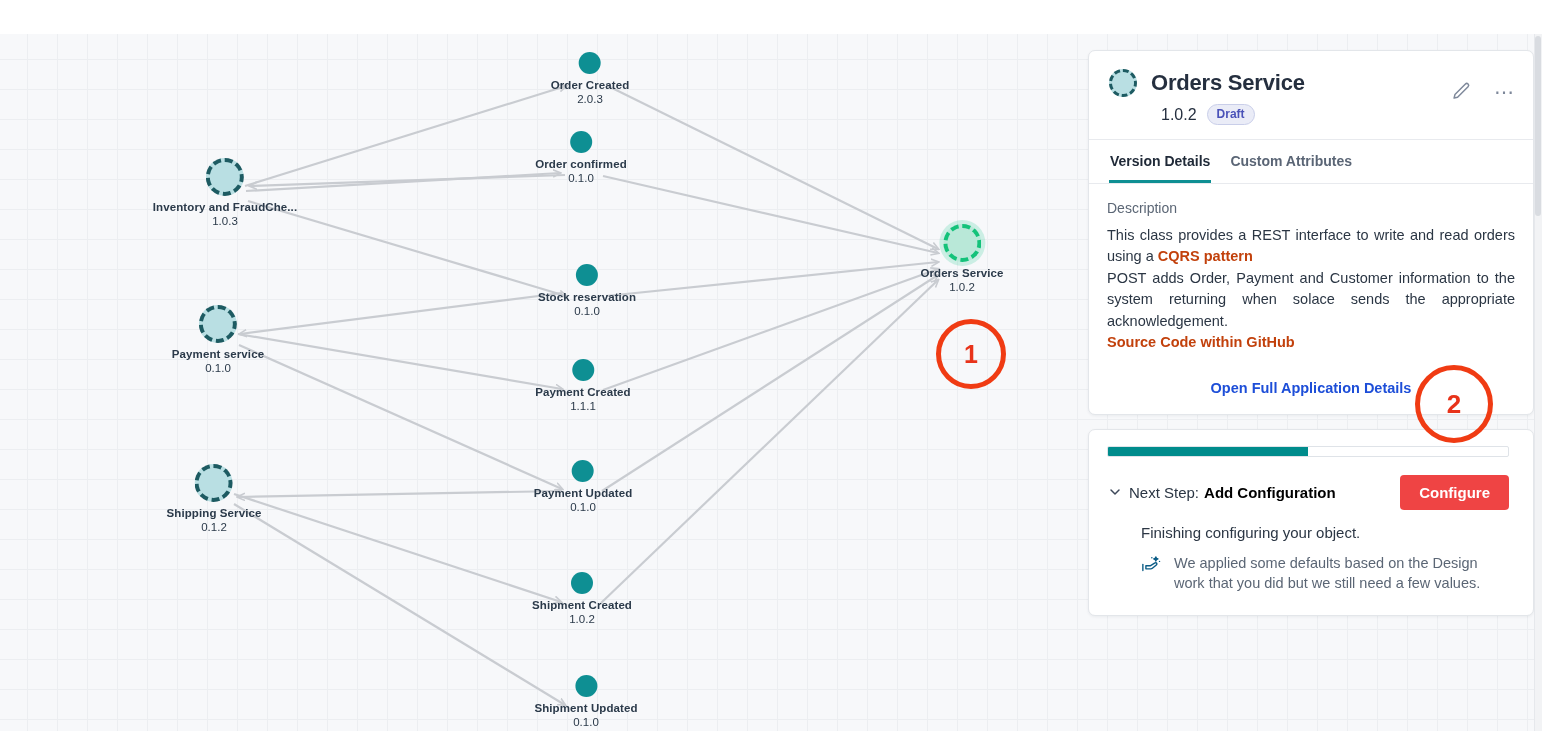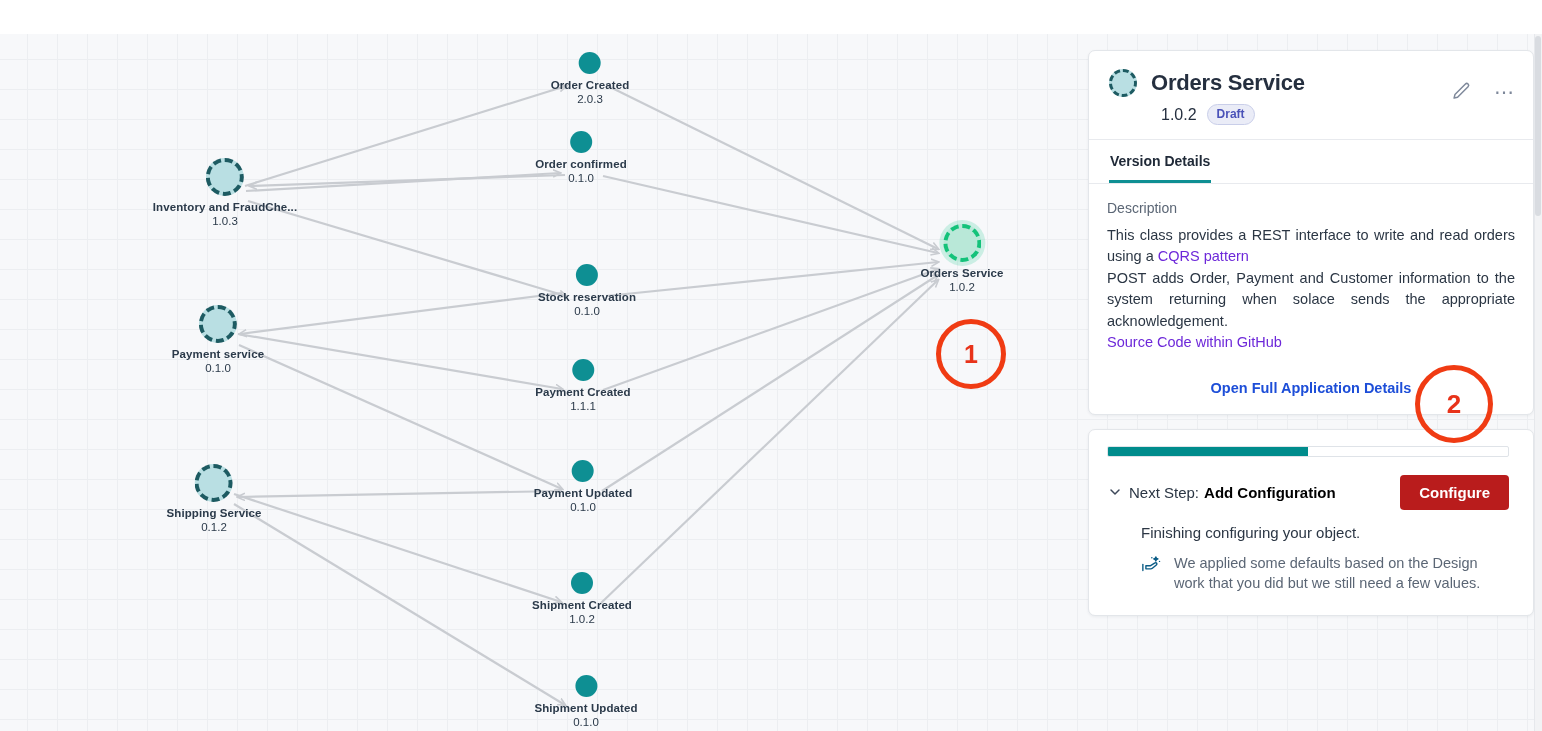--- a/index.html
+++ b/index.html
@@ -196,22 +196,22 @@
     color: #5b6675;
     margin-bottom: 9px;
   }
   .desc {
     font-size: 14.5px;
     color: #2b3644;
     line-height: 1.48;
     text-align: justify;
   }
   .desc .lnk {
-    color: #6d28d9;
-    font-weight: 400;
+    color: #c2410c;
+    font-weight: 700;
     text-decoration: none;
     cursor: pointer;
   }
   .desc-block { margin: 0; }
 
   .open-details {
     margin-top: 26px;
     text-align: center;
     font-size: 14.5px;
     font-weight: 700;
@@ -432,20 +432,21 @@
           <span class="dots">⋯</span>
         </div>
         <div class="head-sub">
           <span class="ver-text">1.0.2</span>
           <span class="badge-draft">Draft</span>
         </div>
       </div>
 
       <div class="tabs">
         <div class="tab active">Version Details</div>
+        <div class="tab">Custom Attributes</div>
       </div>
 
       <div class="panel-body">
         <div class="sec-label">Description</div>
         <div class="desc">
           <p class="desc-block"><span>This class provides a REST interface to write and read orders using a </span><a class="lnk">CQRS pattern</a></p>
           <p class="desc-block">POST adds Order, Payment and Customer information to the system returning when solace sends the appropriate acknowledgement.</p>
           <p class="desc-block"><a class="lnk">Source Code within GitHub</a></p>
         </div>
         <a class="open-details">Open Full Application Details</a>
@@ -459,21 +460,21 @@
         </div>
 
         <div class="ns-row">
           <span class="chevron">
             <svg width="16" height="16" viewBox="0 0 24 24" fill="none" stroke="#3d4859" stroke-width="2.2" stroke-linecap="round" stroke-linejoin="round">
               <path d="M6 9l6 6 6-6"></path>
             </svg>
           </span>
           <span class="ns-next">Next Step:</span>
           <b style="font-size:15px;margin-left:5px;">Add Configuration</b>
-          <button class="btn-configure" style="background: #b91c1c;">Configure</button>
+          <button class="btn-configure" style="background: #ef4444;">Configure</button>
         </div>
 
         <div class="ns-sub">Finishing configuring your object.</div>
 
         <div class="ns-hint">
           <span style="line-height:0;margin-top:2px;">
             <svg width="21" height="19" viewBox="0 0 24 22" fill="none" stroke="#0b5c86" stroke-width="1.6" stroke-linecap="round" stroke-linejoin="round">
               <path d="M2 11v7"></path>
               <path d="M5.5 12.5h5l5.5-3.3a1.4 1.4 0 0 1 1.6 2.3l-4.6 3.8a3 3 0 0 1-1.9.7H5.5z"></path>
               <path d="M17 2.2l.7 1.7 1.7.7-1.7.7-.7 1.7-.7-1.7-1.7-.7 1.7-.7z" fill="#0b5c86"></path>

